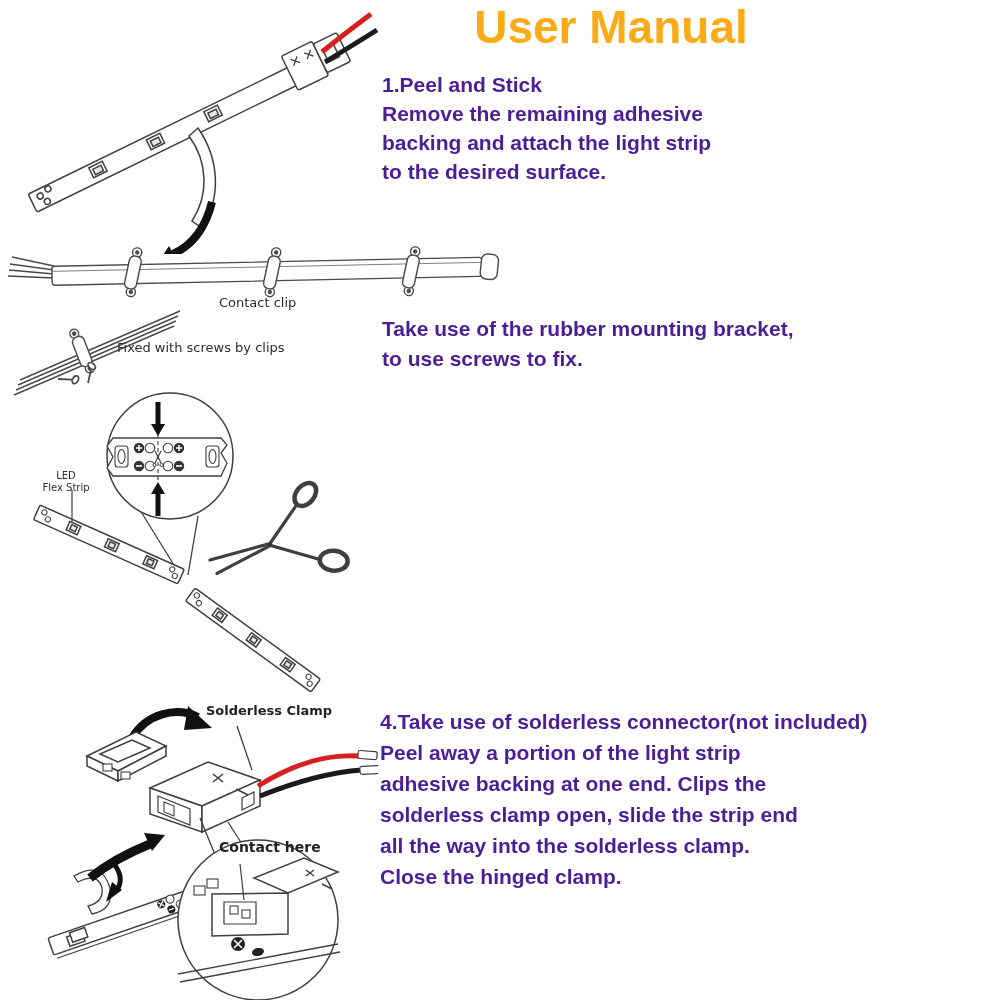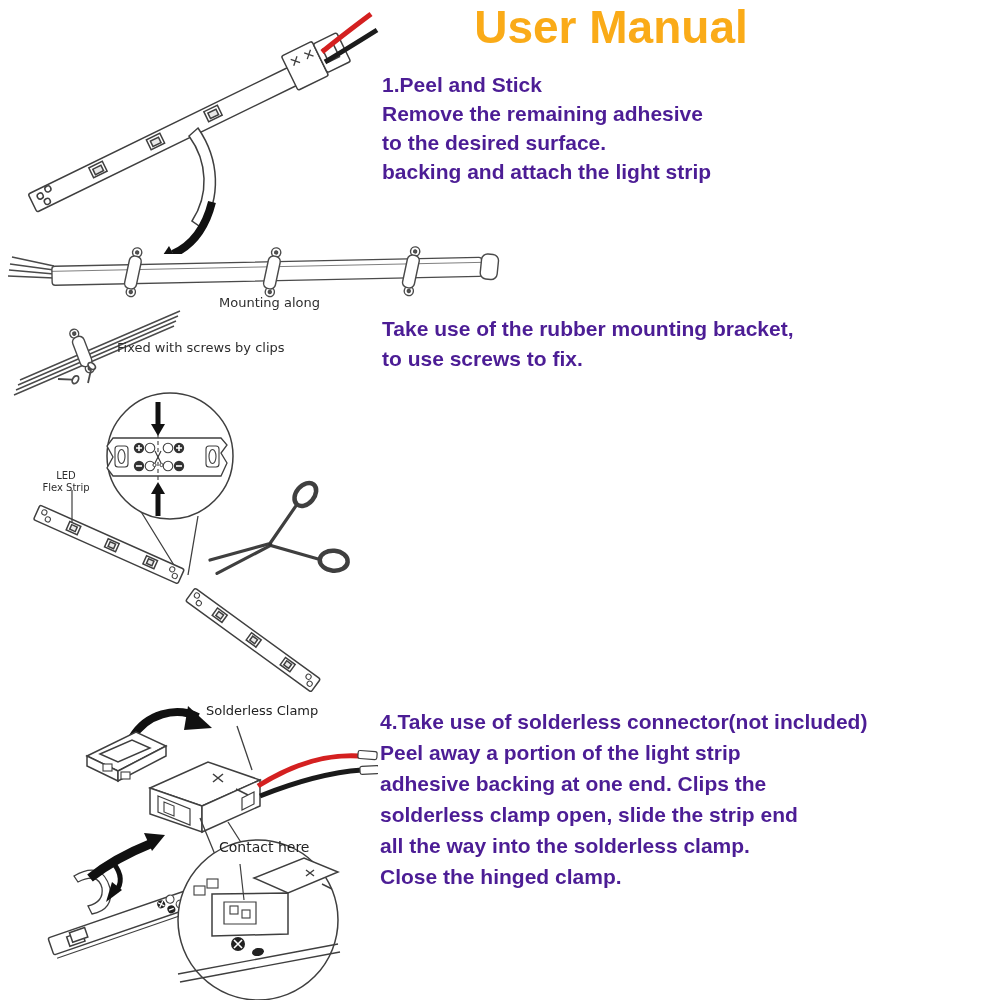--- a/index.html
+++ b/index.html
@@ -5,21 +5,21 @@
   html,body{margin:0;padding:0;background:#fff;}
   #page{position:relative;width:1000px;height:1000px;background:#fff;overflow:hidden;
         font-family:"Liberation Sans",sans-serif;}
   #title{position:absolute;left:611px;top:0px;transform:translateX(-50%);
          font-size:46px;font-weight:700;color:#FAAB18;white-space:nowrap;}
   .step-text{position:absolute;left:382px;font-weight:700;color:#4c1d95;font-size:21px;white-space:nowrap;}
   .lh29 .ln{line-height:29px;} .lh30 .ln{line-height:30px;} .lh31 .ln{line-height:31px;}
   .illus{position:absolute;}
   .dlabel{position:absolute;font-family:"DejaVu Sans",sans-serif;color:#2e2e2e;
           font-size:13px;white-space:nowrap;z-index:5;}
-  .dlabel.bold{font-weight:400;color:#222;}
+  .dlabel.bold{font-weight:700;color:#222;}
   #led-flex-label{width:72px;text-align:center;font-size:10px;line-height:12px;white-space:normal;}
 </style>
 </head>
 <body>
 
 <div id="page">
 
   <div id="title">User Manual</div>
 
   <svg class="illus" style="left:5px;top:2px" width="375" height="252" viewBox="0 0 375 252">
@@ -238,34 +238,34 @@
         <rect x="199" y="187" width="11" height="9" stroke-width="1.1"></rect>
         <circle cx="230" cy="252" r="7" fill="#222" stroke="none"></circle>
         <path d="M226,248 l8,8 M234,248 l-8,8" stroke="#fff" stroke-width="1.6" fill="none"></path>
         <ellipse cx="250" cy="260" rx="6" ry="4" fill="#222" stroke="none" transform="rotate(-12 250 260)"></ellipse>
         <path d="M170,282 L330,252 M172,290 L332,260" stroke-width="1.3" fill="none"></path>
         <line x1="232" y1="172" x2="236" y2="208" stroke-width="1.2"></line>
       </g>
     </g>
   </svg>
 
-  <div class="dlabel" style="left:219px;top:295px">Mounting along</div>
+  <div class="dlabel" style="left:219px;top:295px">Contact clip</div>
   <div class="dlabel" style="left:117px;top:340px">Fixed with screws by clips</div>
   <div class="dlabel" id="led-flex-label" style="left:30px;top:470px">
     <div>LED</div>
     <div>Flex Strip</div>
   </div>
   <div class="dlabel bold" style="left:206px;top:703px">Solderless Clamp</div>
   <div class="dlabel bold" style="left:219px;top:839px;font-size:14px">Contact here</div>
 
   <div class="step-text lh29" style="top:70px">
     <div class="ln">1.Peel and Stick</div>
     <div class="ln">Remove the remaining adhesive</div>
+    <div class="ln">backing and attach the light strip</div>
     <div class="ln">to the desired surface.</div>
-    <div class="ln">backing and attach the light strip</div>
   </div>
 
   <div class="step-text lh30" style="top:314px">
     <div class="ln">Take use of the rubber mounting bracket,</div>
     <div class="ln">to use screws to fix.</div>
   </div>
 
 
   <div class="step-text lh31" style="top:706px;left:380px">
     <div class="ln">4.Take use of solderless connector(not included)</div>

